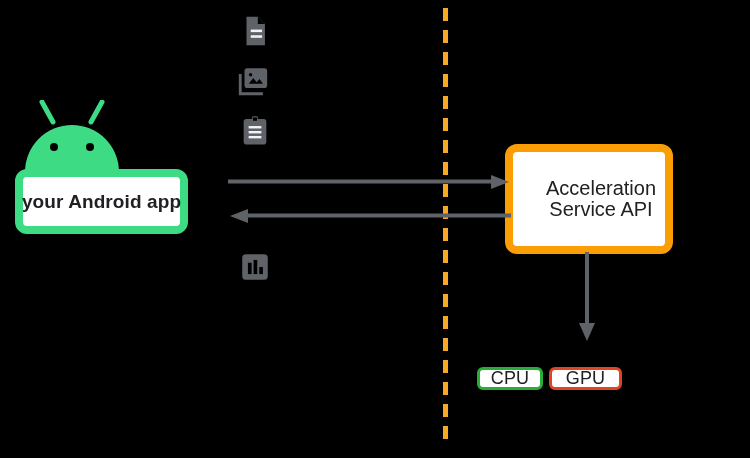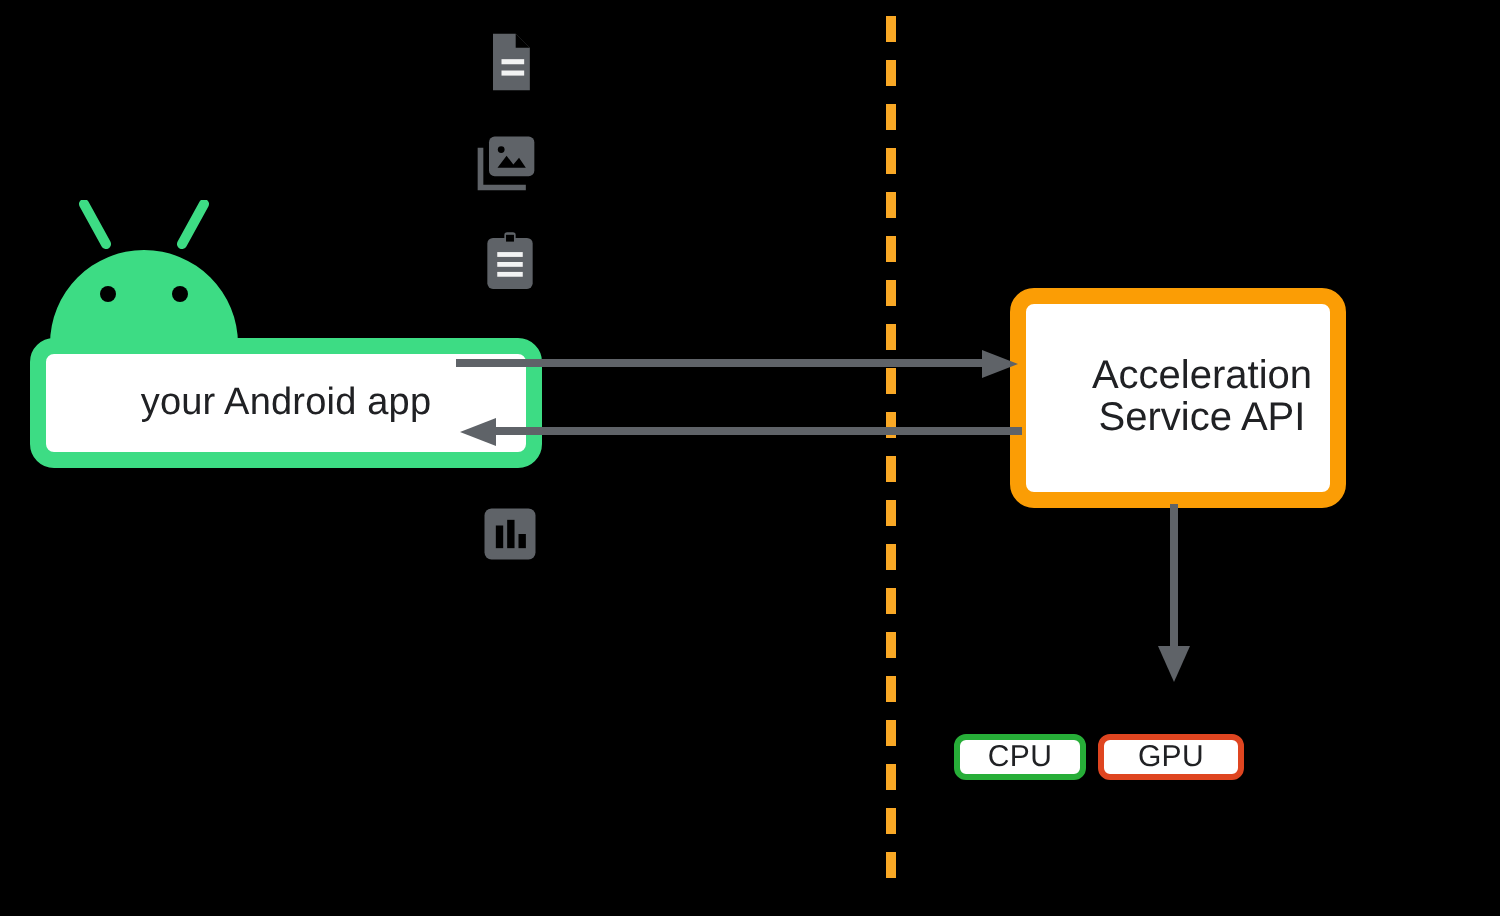--- a/index.html
+++ b/index.html
@@ -25,29 +25,30 @@
     top: 100px;
     width: 100px;
     height: 72px;
   }
 
   
   #app-box {
     position: absolute;
     left: 15px;
     top: 169px;
-    width: 256px;
+    width: 173px;
     height: 65px;
     box-sizing: border-box;
     background: #ffffff;
     border: 8px solid #3ddc84;
     border-radius: 12px;
     display: flex;
     align-items: center;
     justify-content: center;
+    font-weight: bold;
   }
   #app-box .box-label {
     color: #202124;
     font-size: 19px;
     line-height: 22px;
     letter-spacing: 0.1px;
     white-space: nowrap;
   }
 
   
@@ -113,21 +114,21 @@
 
   
   .chip {
     position: absolute;
     box-sizing: border-box;
     background: #ffffff;
     border-radius: 6px;
     display: flex;
     align-items: center;
     justify-content: center;
-    font-size: 15px;
+    font-size: 18px;
     color: #202124;
     letter-spacing: 0.2px;
   }
   #chip-cpu {
     left: 477px;
     top: 367px;
     width: 66px;
     height: 23px;
     border: 3px solid #27ae38;
   }

